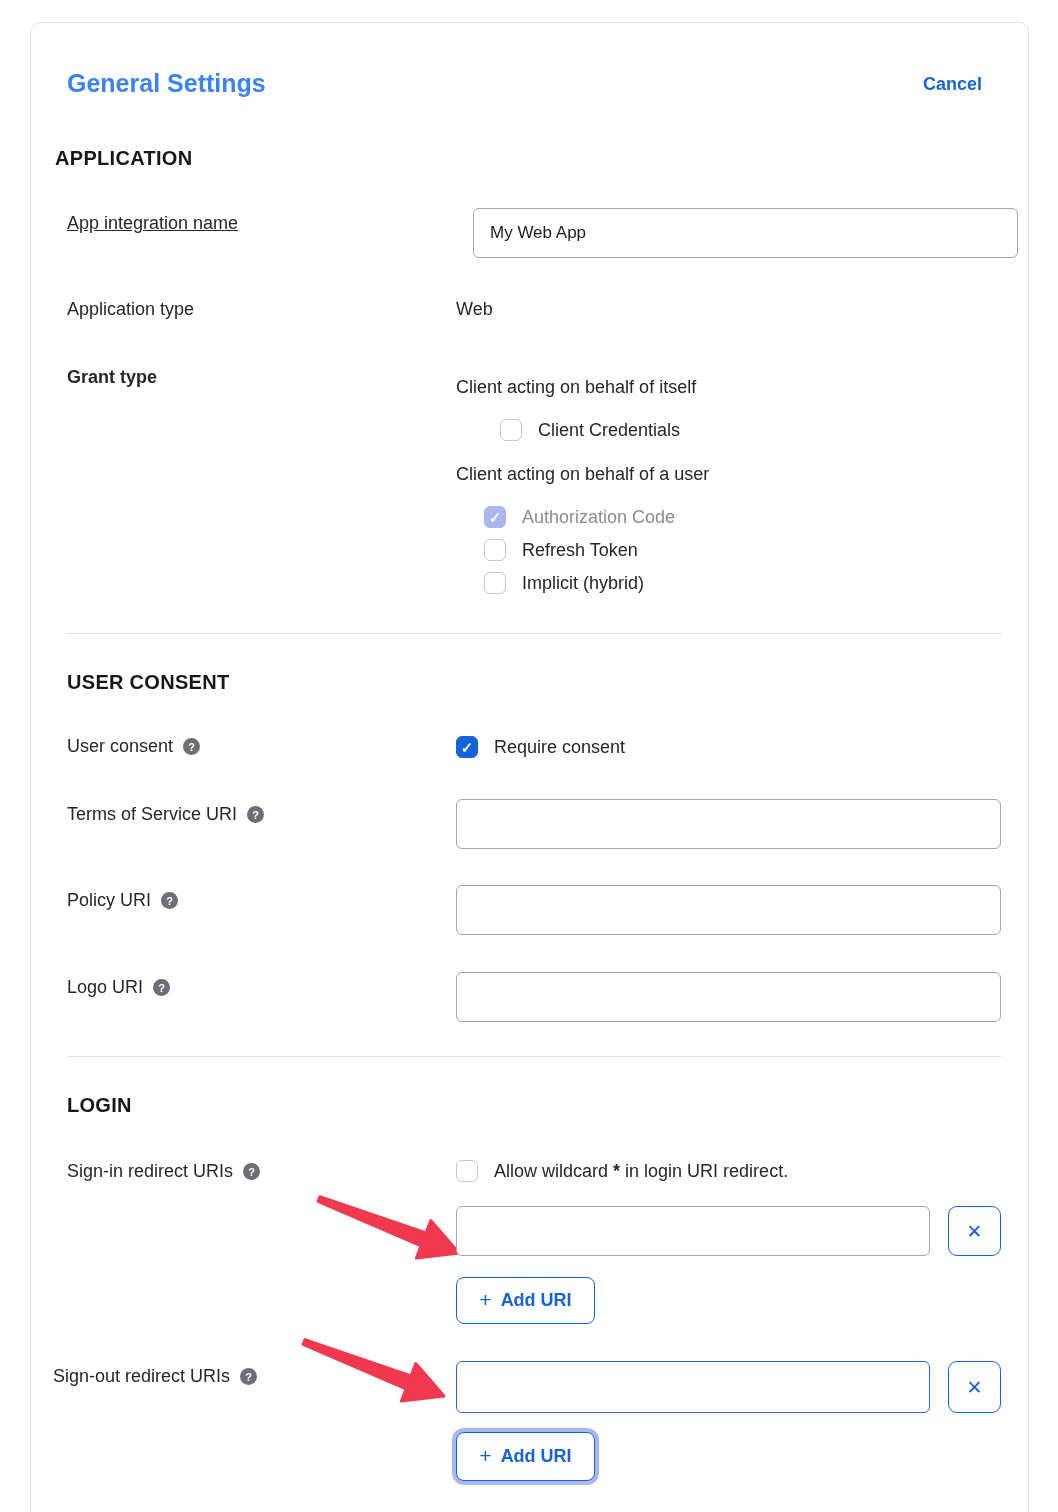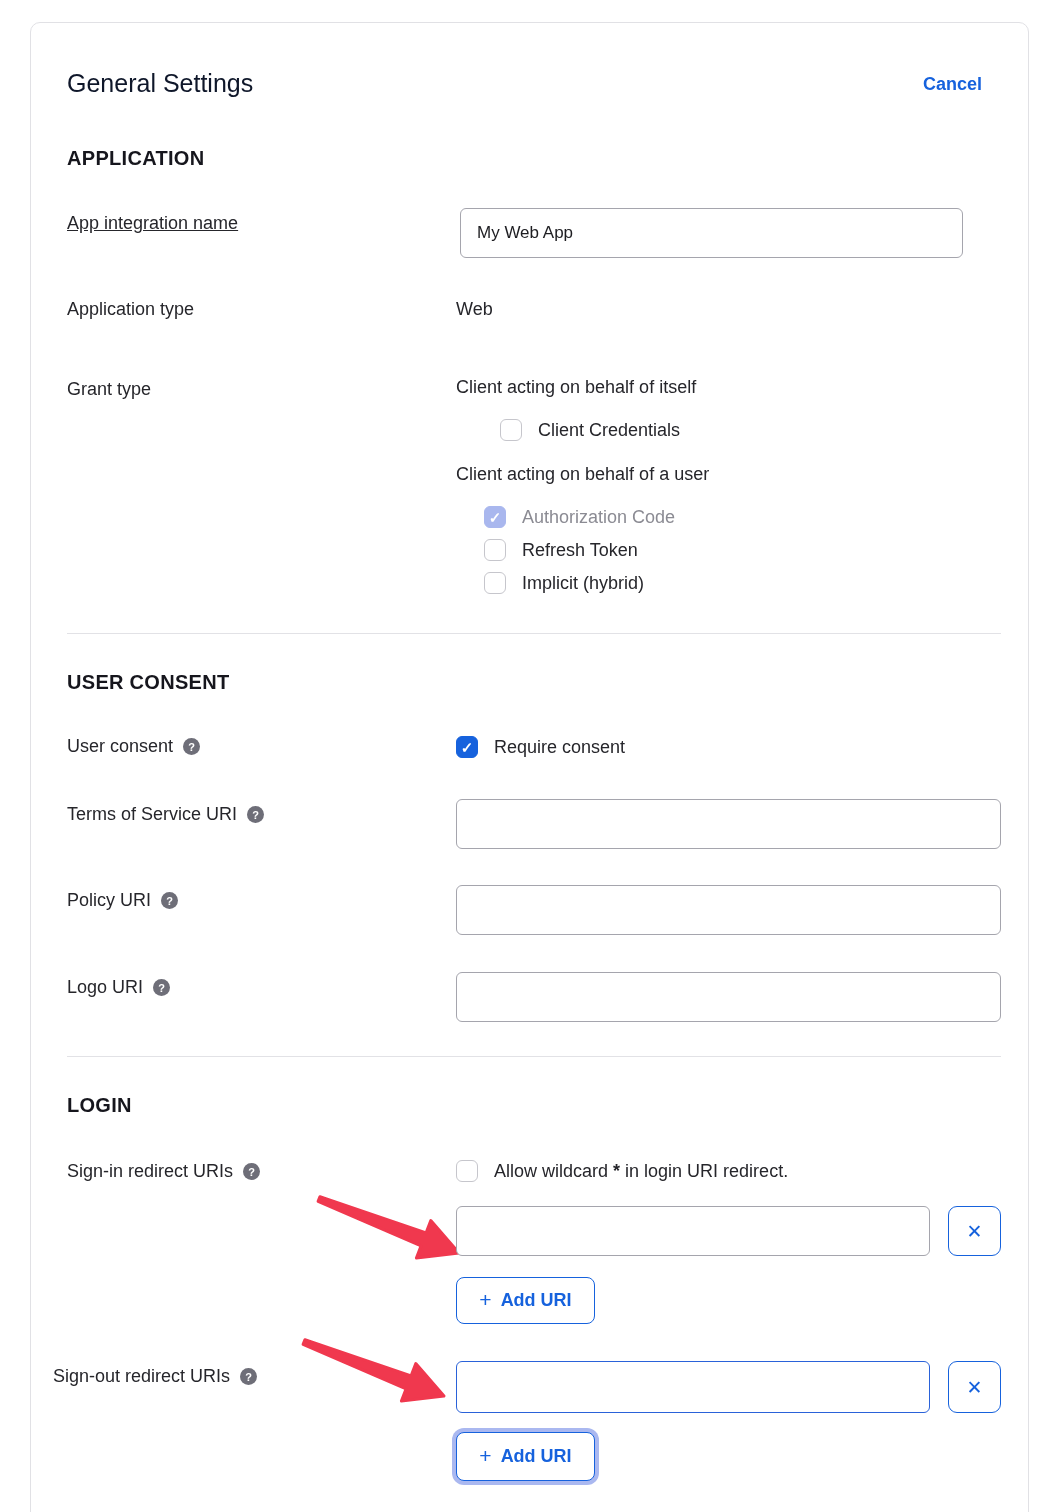--- a/index.html
+++ b/index.html
@@ -6,21 +6,21 @@
   html, body { width: 1058px; height: 1512px; background: #ffffff; overflow: hidden; }
   body { font-family: "Liberation Sans", sans-serif; color: #1d1d21; position: relative; }
 
   .card {
     position: absolute; left: 30px; top: 22px; width: 999px; height: 1500px;
     background: #ffffff; border: 1px solid #e1e1e5; border-radius: 10px;
   }
 
   .abs { position: absolute; }
 
-  .page-title { font-size: 25px; font-weight: 400; color: #0f172a; }
+  .page-title { font-size: 25px; font-weight: 700; color: #3b82f6; }
   .cancel-link { font-size: 18px; font-weight: 700; color: #1662dd; cursor: pointer; }
   .section-h { font-size: 20px; font-weight: 700; color: #16161d; letter-spacing: 0.3px; }
 
   .lbl { font-size: 18px; color: #26262b; display: inline-flex; align-items: center; }
   .help-icon {
     display: inline-flex; align-items: center; justify-content: center;
     width: 17px; height: 17px; border-radius: 50%; background: #6e6e78;
     color: #ffffff; font-size: 11px; font-weight: 700; margin-left: 10px; flex: none;
   }
 
@@ -66,31 +66,31 @@
   .arrow-svg { overflow: visible; pointer-events: none; }
 </style>
 </head>
 <body>
 
 <div class="card">
 
   <div class="abs page-title" style="left:36px; top:46px;">General Settings</div>
   <div class="abs cancel-link" style="top:51px; right:46px;">Cancel</div>
 
-  <div class="abs section-h" style="left:36px; top:124px;text-align:right;">APPLICATION</div>
+  <div class="abs section-h" style="left:24px; top:124px;text-align:right;">APPLICATION</div>
 
   <div class="abs lbl" style="left:36px; top:190px;text-decoration:underline;">App integration name</div>
-  <div class="abs" style="left:429px; top:185px; width:503px; height:50px;text-decoration:underline;">
+  <div class="abs" style="left:442px; top:185px; width:545px; height:50px;text-decoration:underline;">
     <input class="text-input" type="text" value="My Web App" style="">
   </div>
 
   <div class="abs lbl" style="left:36px; top:276px;">Application type</div>
   <div class="abs static-value" style="left:425px; top:276px;">Web</div>
 
-  <div class="abs lbl" style="left:36px; top:356px;">Grant type</div>
+  <div class="abs lbl" style="left:36px; top:344px;font-weight:bold;">Grant type</div>
 
   <div class="abs group-heading" style="left:425px; top:354px;">Client acting on behalf of itself</div>
 
   <div class="abs cb-row" style="left:453px; top:396px;padding-left:16px;">
     <span class="checkbox"></span>
     <span class="cb-label"></span>
     <span class="cb-label" style="margin-left:-16px;">Client Credentials</span>
   </div>
 
   <div class="abs group-heading" style="left:425px; top:441px;">Client acting on behalf of a user</div>

